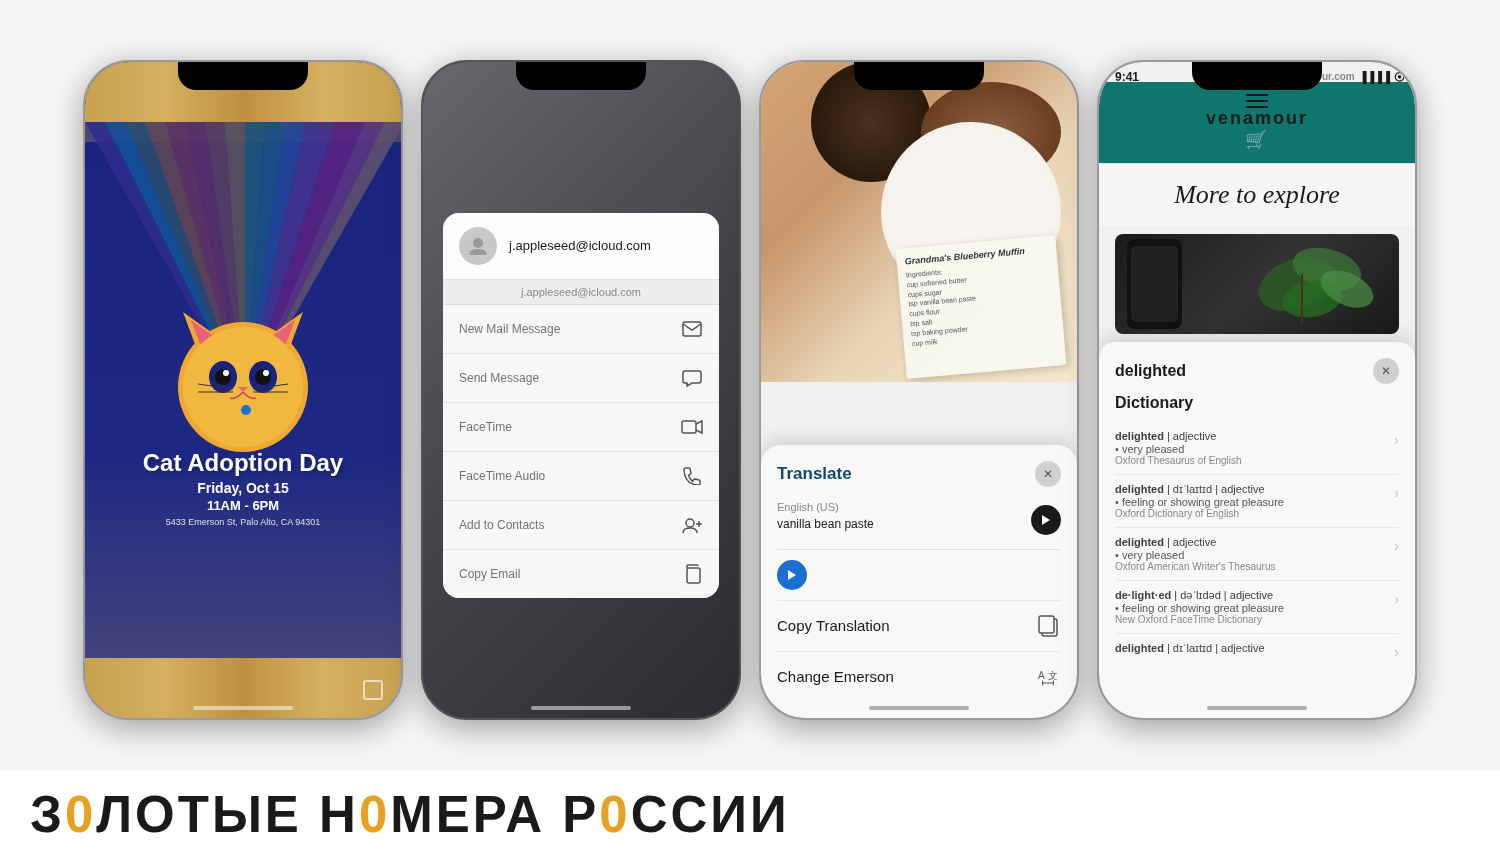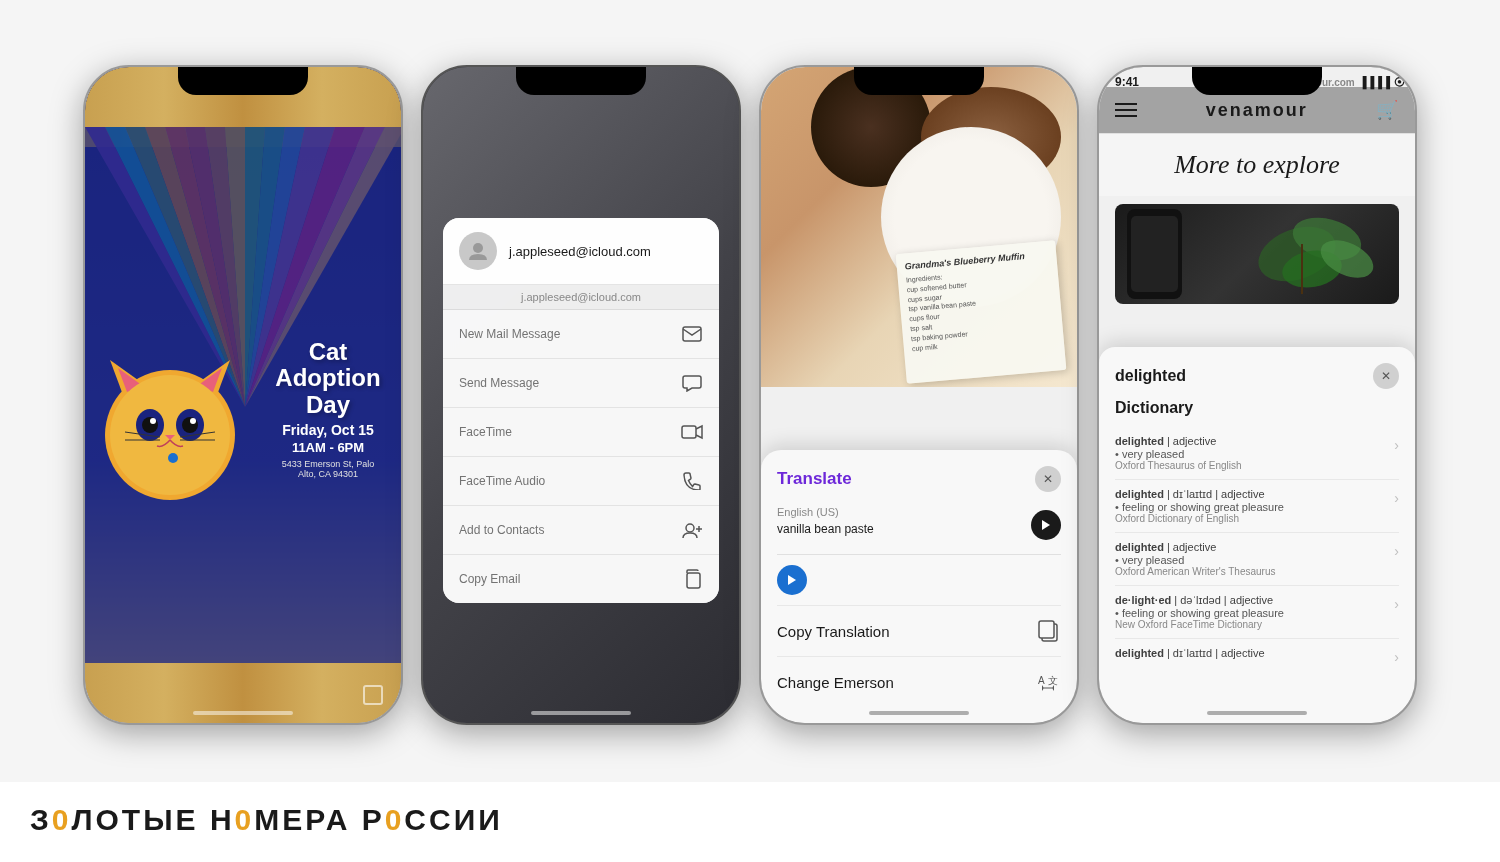--- a/index.html
+++ b/index.html
@@ -32,21 +32,21 @@
     .bottom-banner {
       background: #ffffff;
       padding: 14px 30px 18px 30px;
       display: flex;
       align-items: center;
       justify-content: flex-start;
       min-height: 80px;
     }
 
     .bottom-text {
-      font-size: 30px;
+      font-size: 51px;
       font-weight: 700;
       letter-spacing: 3px;
       color: #1a1a1a;
       font-family: Arial Black, sans-serif;
       text-transform: uppercase;
     }
 
     .bottom-text .highlight {
       color: #e8a020;
     }
@@ -116,20 +116,21 @@
       position: absolute;
       top: 60px; left: 0; right: 0;
       height: 280px;
       overflow: hidden;
     }
 
     .phone1-content {
       position: absolute;
       top: 70px; left: 0; right: 0; bottom: 50px;
       display: flex;
+      flex-direction: column;
       align-items: center;
       justify-content: center;
     }
 
     .cat-circle {
       width: 170px;
       height: 150px;
       margin-top: 20px;
       position: relative;
     }
@@ -331,21 +332,21 @@
     .translate-header {
       display: flex;
       align-items: center;
       justify-content: space-between;
       margin-bottom: 14px;
     }
 
     .translate-title {
       font-size: 17px;
       font-weight: 600;
-      color: #6d28d9;
+      color: #0c4a6e;
     }
 
     .translate-close {
       width: 26px;
       height: 26px;
       border-radius: 50%;
       background: #d0d0d0;
       display: flex;
       align-items: center;
       justify-content: center;
@@ -452,25 +453,26 @@
 
     .status-right {
       display: flex;
       gap: 4px;
       align-items: center;
       font-size: 11px;
     }
 
     .venamour-nav {
       padding: 12px 16px;
-      background: #a3a3a3;
+      background: #0f766e;
       display: flex;
       align-items: center;
       justify-content: space-between;
       border-bottom: 1px solid #e0e0e0;
+      flex-direction: column;
     }
 
     .hamburger {
       display: flex;
       flex-direction: column;
       gap: 4px;
     }
 
     .hamburger span {
       display: block;

